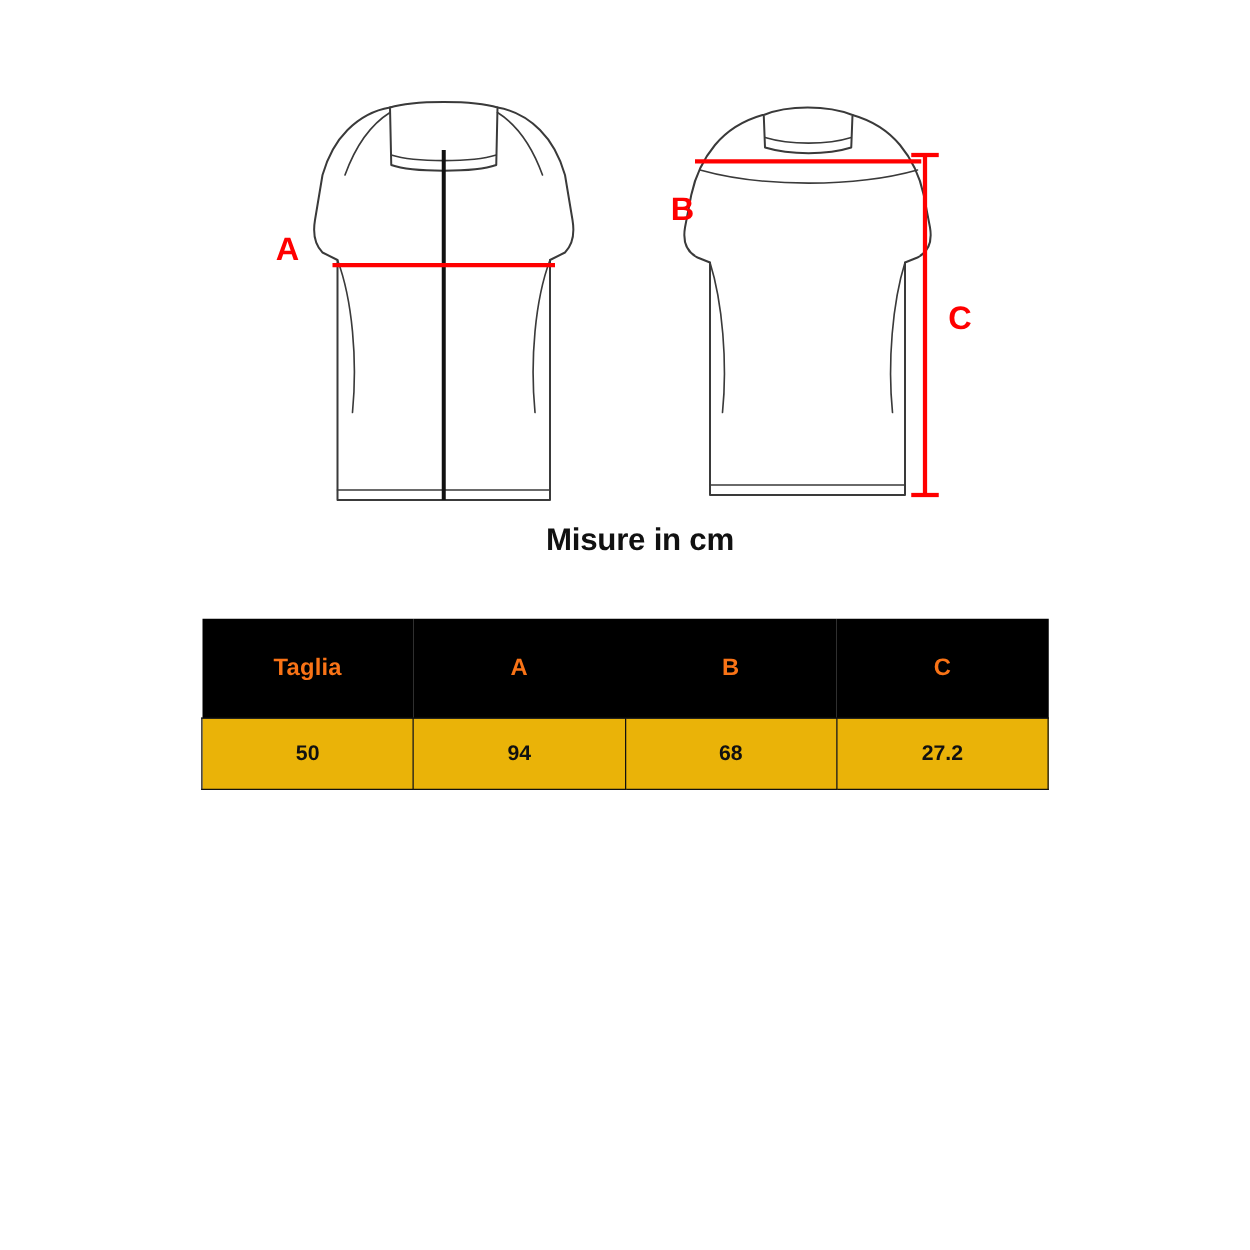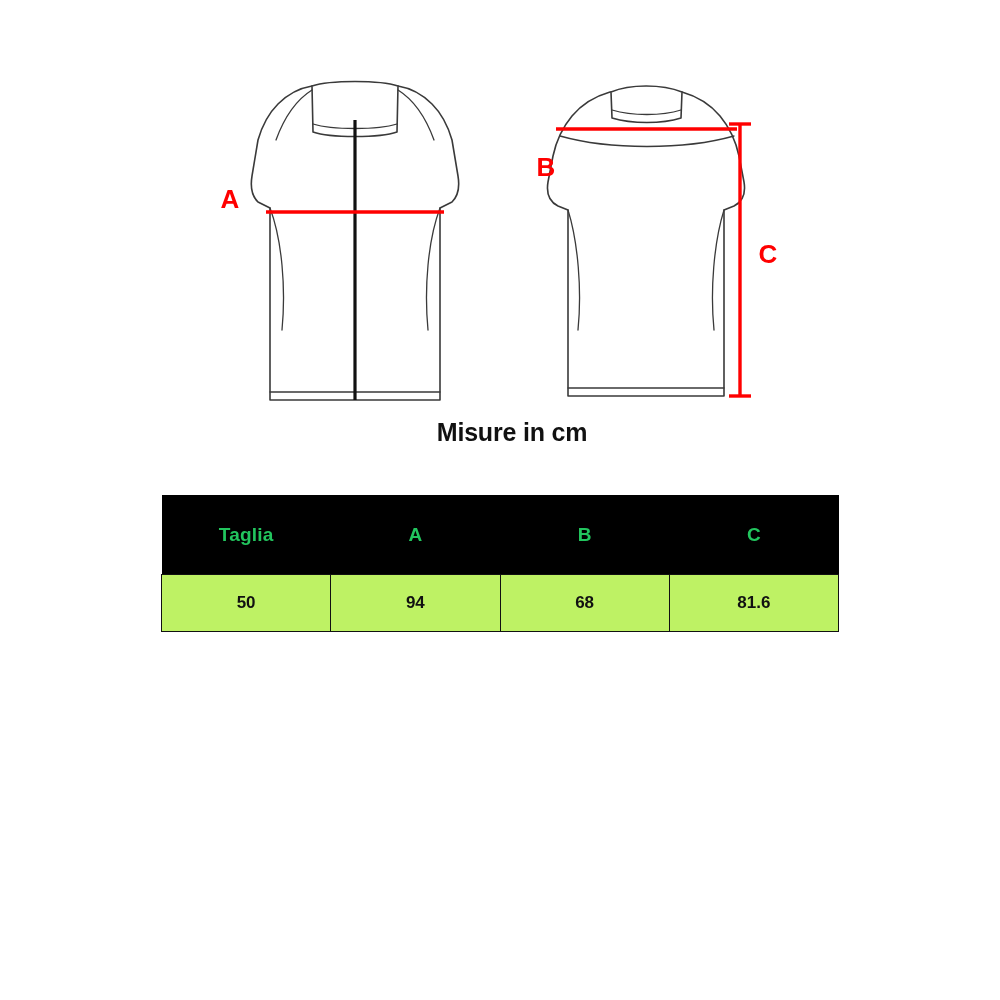--- a/index.html
+++ b/index.html
@@ -88,31 +88,31 @@
     top: 495px;
     width: 678px;
   }
   table#size-table {
     border-collapse: collapse;
     width: 678px;
     table-layout: fixed;
   }
   table#size-table thead th {
     background: #000000;
-    color: #22c55e;
+    color: #f97316;
     font-size: 19px;
     font-weight: bold;
     height: 77px;
     text-align: center;
     vertical-align: middle;
     border: none;
     letter-spacing: 0.2px;
   }
   table#size-table tbody td {
-    background: #bef264;
+    background: #eab308;
     color: #111111;
     font-size: 17px;
     font-weight: bold;
     height: 54px;
     text-align: center;
     vertical-align: middle;
     border: 1px solid #111111;
   }
 </style>
 </head>
@@ -216,19 +216,19 @@
           <th>A</th>
           <th>B</th>
           <th>C</th>
         </tr>
       </thead>
       <tbody>
         <tr>
           <td>50</td>
           <td>94</td>
           <td>68</td>
-          <td>81.6</td>
+          <td>27.2</td>
         </tr>
       </tbody>
     </table>
   </div>
 
 </div>
 
 </body></html>

